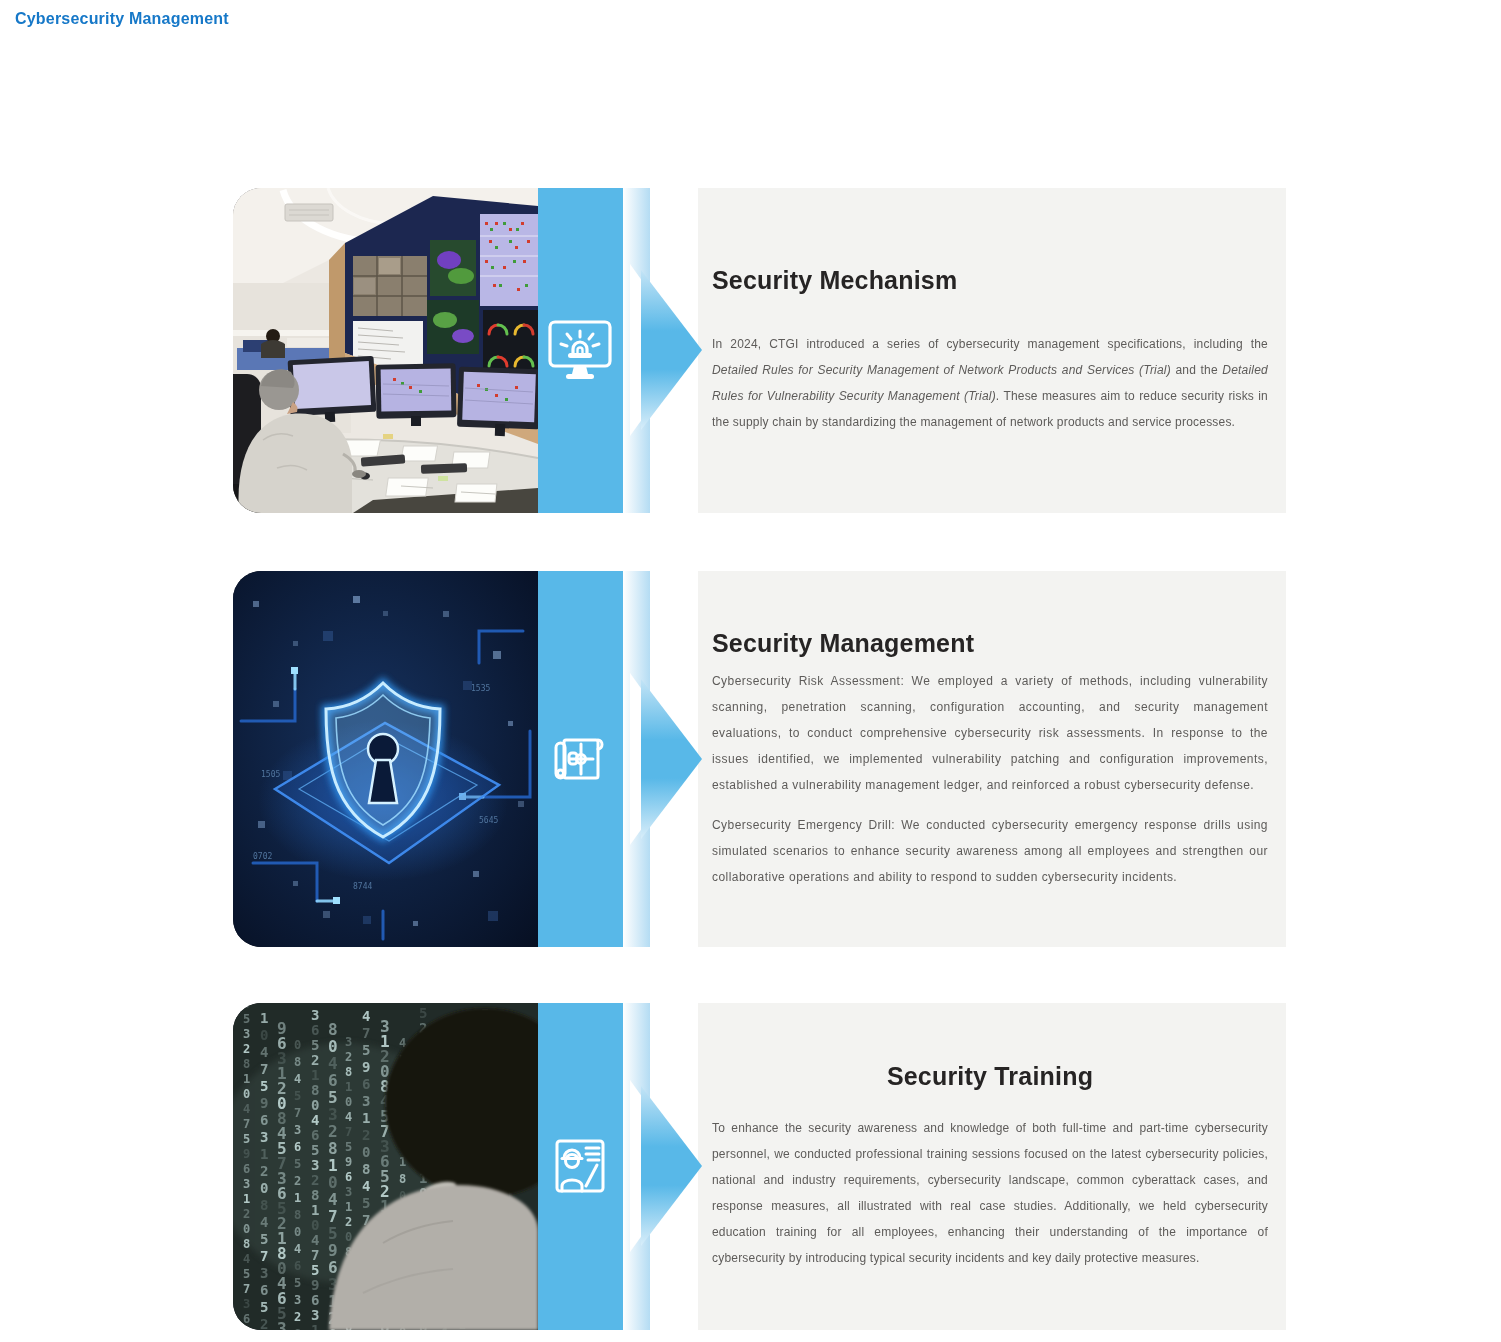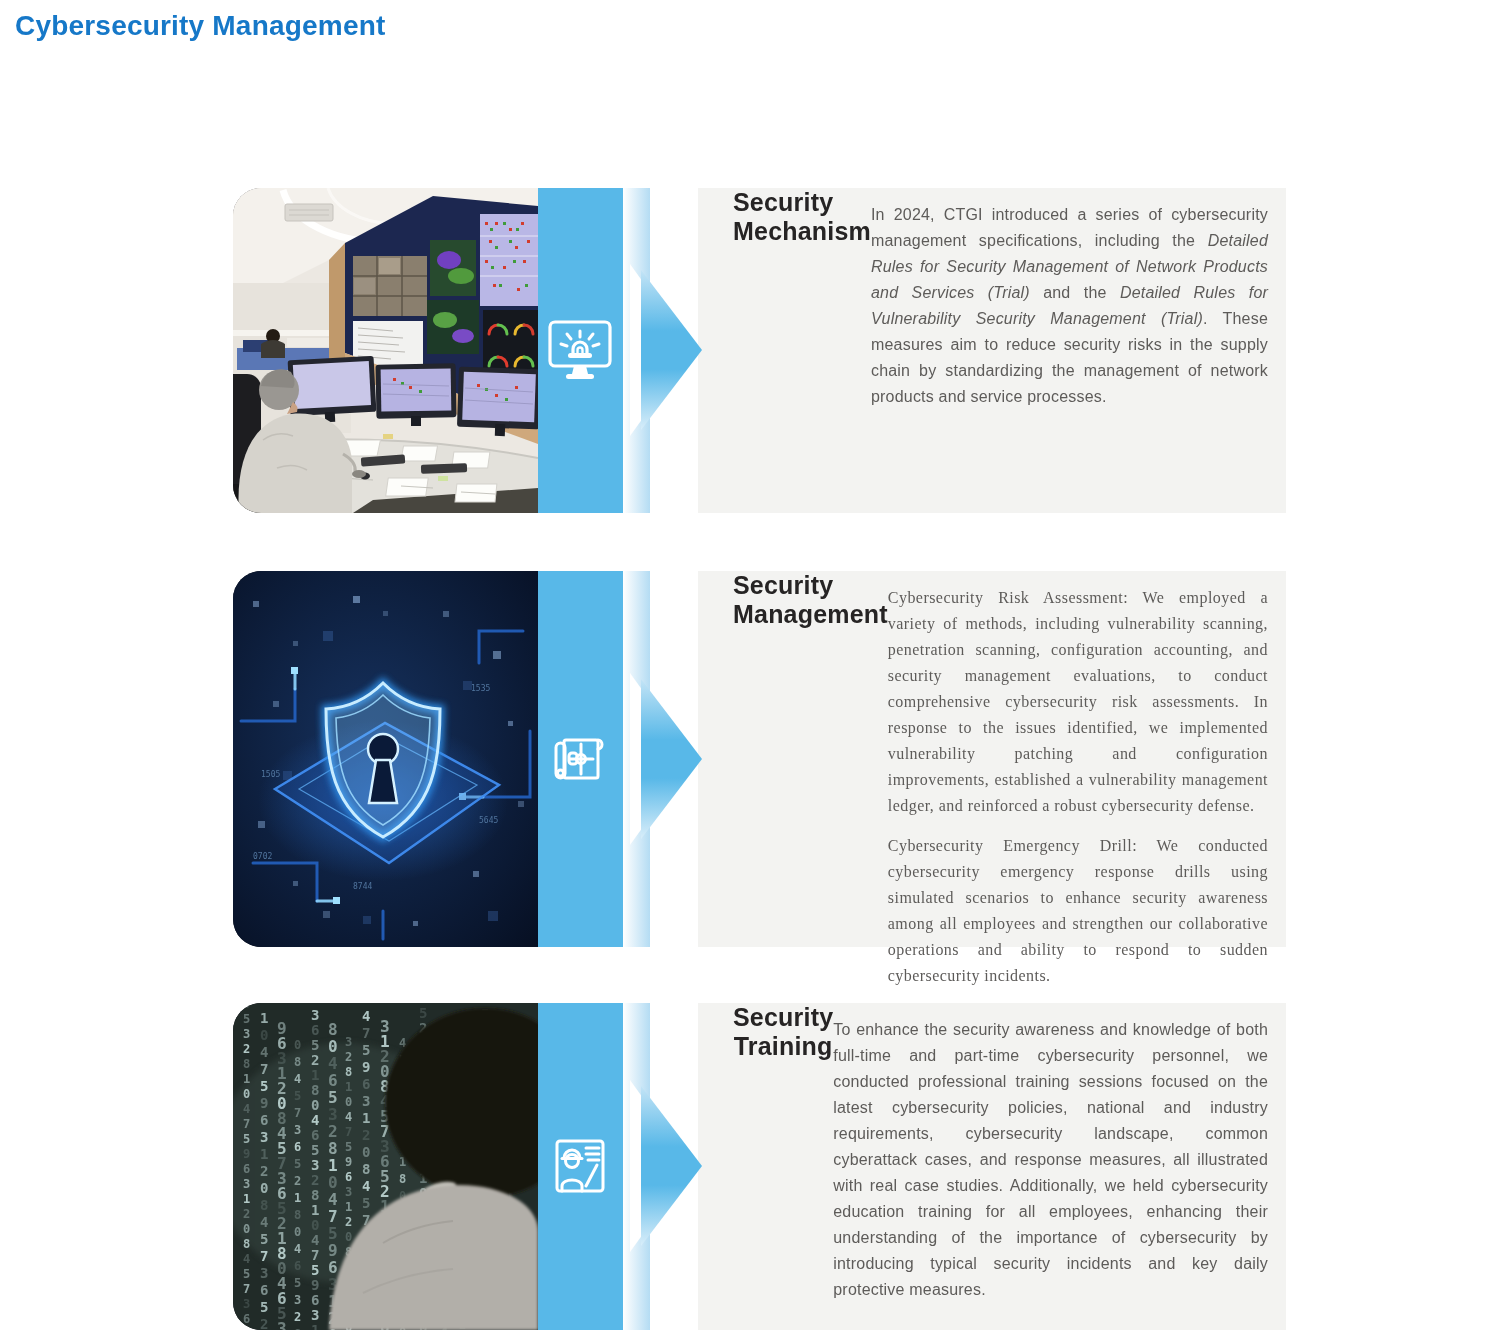--- a/index.html
+++ b/index.html
@@ -2,53 +2,53 @@
 <html><head>
 <meta charset="utf-8">
 <style>
   html,body{margin:0;padding:0;}
   body{
     width:1501px;height:1342px;position:relative;overflow:hidden;
     background:#ffffff;font-family:"Liberation Sans",sans-serif;
   }
   .page-title{
     position:absolute;left:15px;top:10px;
-    font-size:28px;font-weight:bold;color:#1678c8;letter-spacing:.2px;
+    font-size:16px;font-weight:bold;color:#1678c8;letter-spacing:.2px;
   }
   .content{
     position:absolute;left:213px;top:170px;width:1073px;height:1172px;
     background:#ffffff;
   }
   .card{display:flex;margin-left:20px;position:relative;}
   .card.c1{margin-top:18px;height:325px;}
   .card.c2{margin-top:58px;height:376px;}
   .card.c3{margin-top:56px;height:327px;}
   .photo{
     width:305px;flex:none;border-radius:28px 0 0 28px;overflow:hidden;
     background:#10131c;position:relative;
   }
   .photo svg{display:block;}
   .connector{width:160px;flex:none;position:relative;z-index:2;overflow:visible;}
   .connector svg{overflow:visible;display:block;}
   .panel{
     flex:1;background:#f3f3f1;
-    display:flex;flex-direction:row;justify-content:center;
-    padding:0 18px 0 35px;box-sizing:border-box;
+    display:flex;flex-direction:column;justify-content:center;
+    padding:0 18px 0 14px;box-sizing:border-box;
   }
   .panel h2{
     margin:0;font-size:25px;font-weight:bold;color:#262424;letter-spacing:.2px;
   }
   .c1 .panel h2{margin-bottom:22px;}
   .c2 .panel h2{margin-bottom:-4px;}
   .c3 .panel h2{margin-bottom:10px;text-align:center;}
   .panel p{
-    margin:14px 0 0 0;font-size:16px;line-height:26px;color:#5d5b59;
+    margin:14px 0 0 0;font-size:12px;line-height:26px;color:#5d5b59;
     text-align:justify;letter-spacing:.2px;
   }
-  .c2 .panel p{letter-spacing:.45px;font-family:Liberation Serif, serif;}
+  .c2 .panel p{letter-spacing:.45px;}
   .panel p i{font-style:italic;}
 </style>
 </head>
 <body>
 
 <div class="page-title">Cybersecurity Management</div>
 
 <div class="content">
 
   <div class="card c1">

